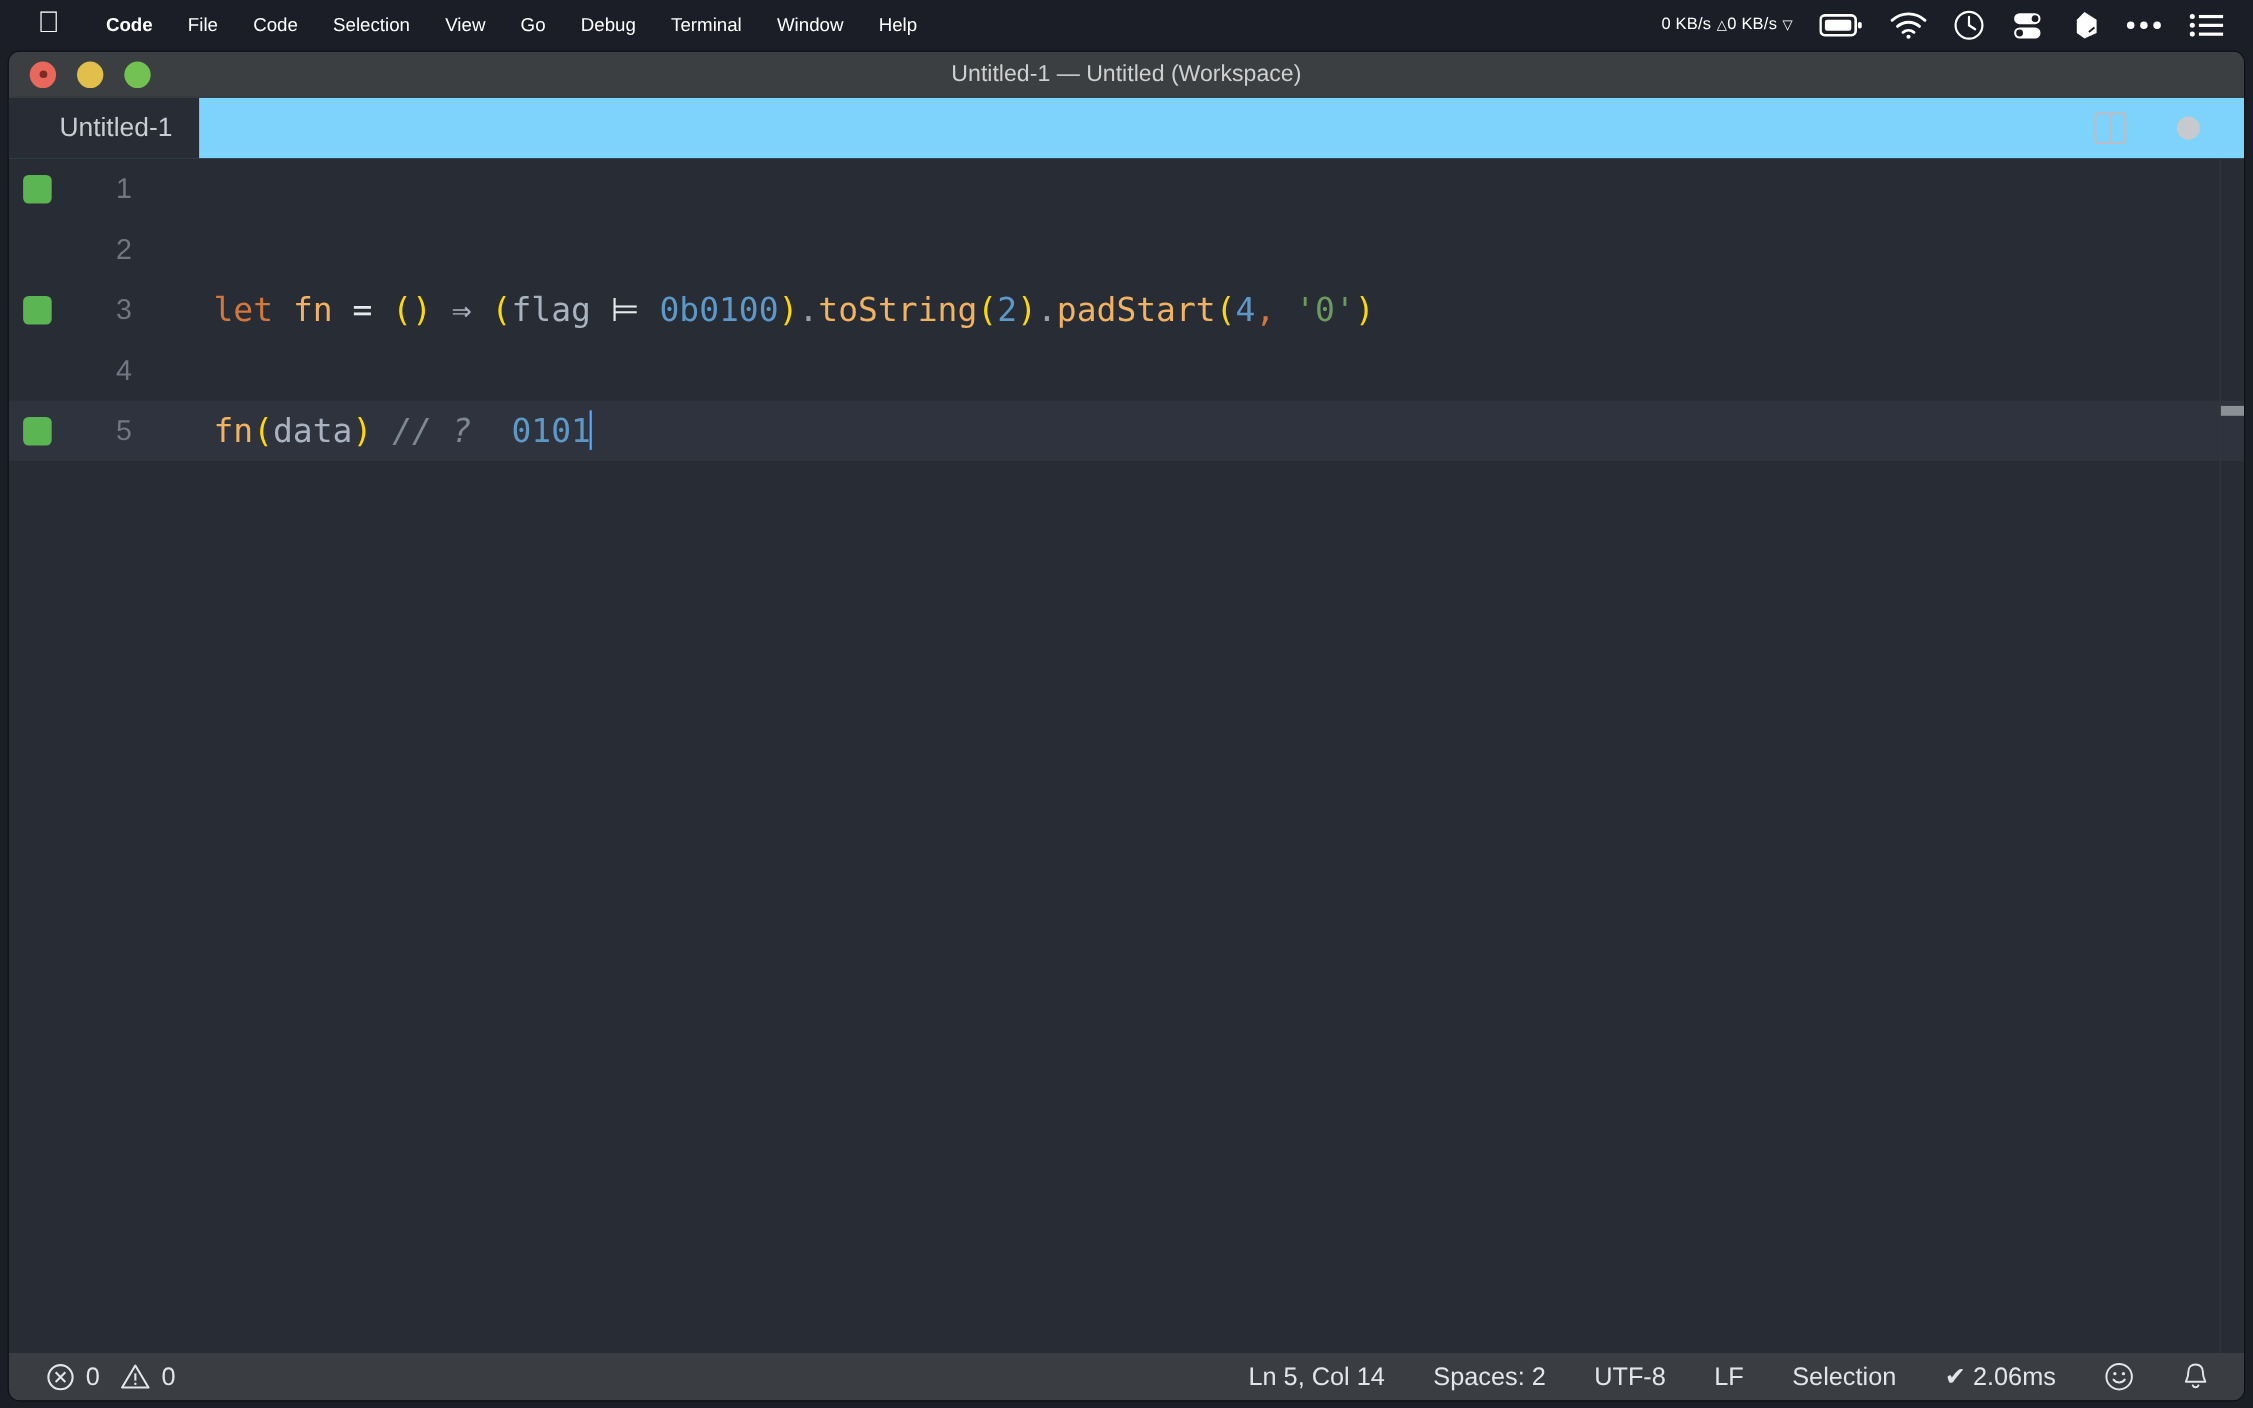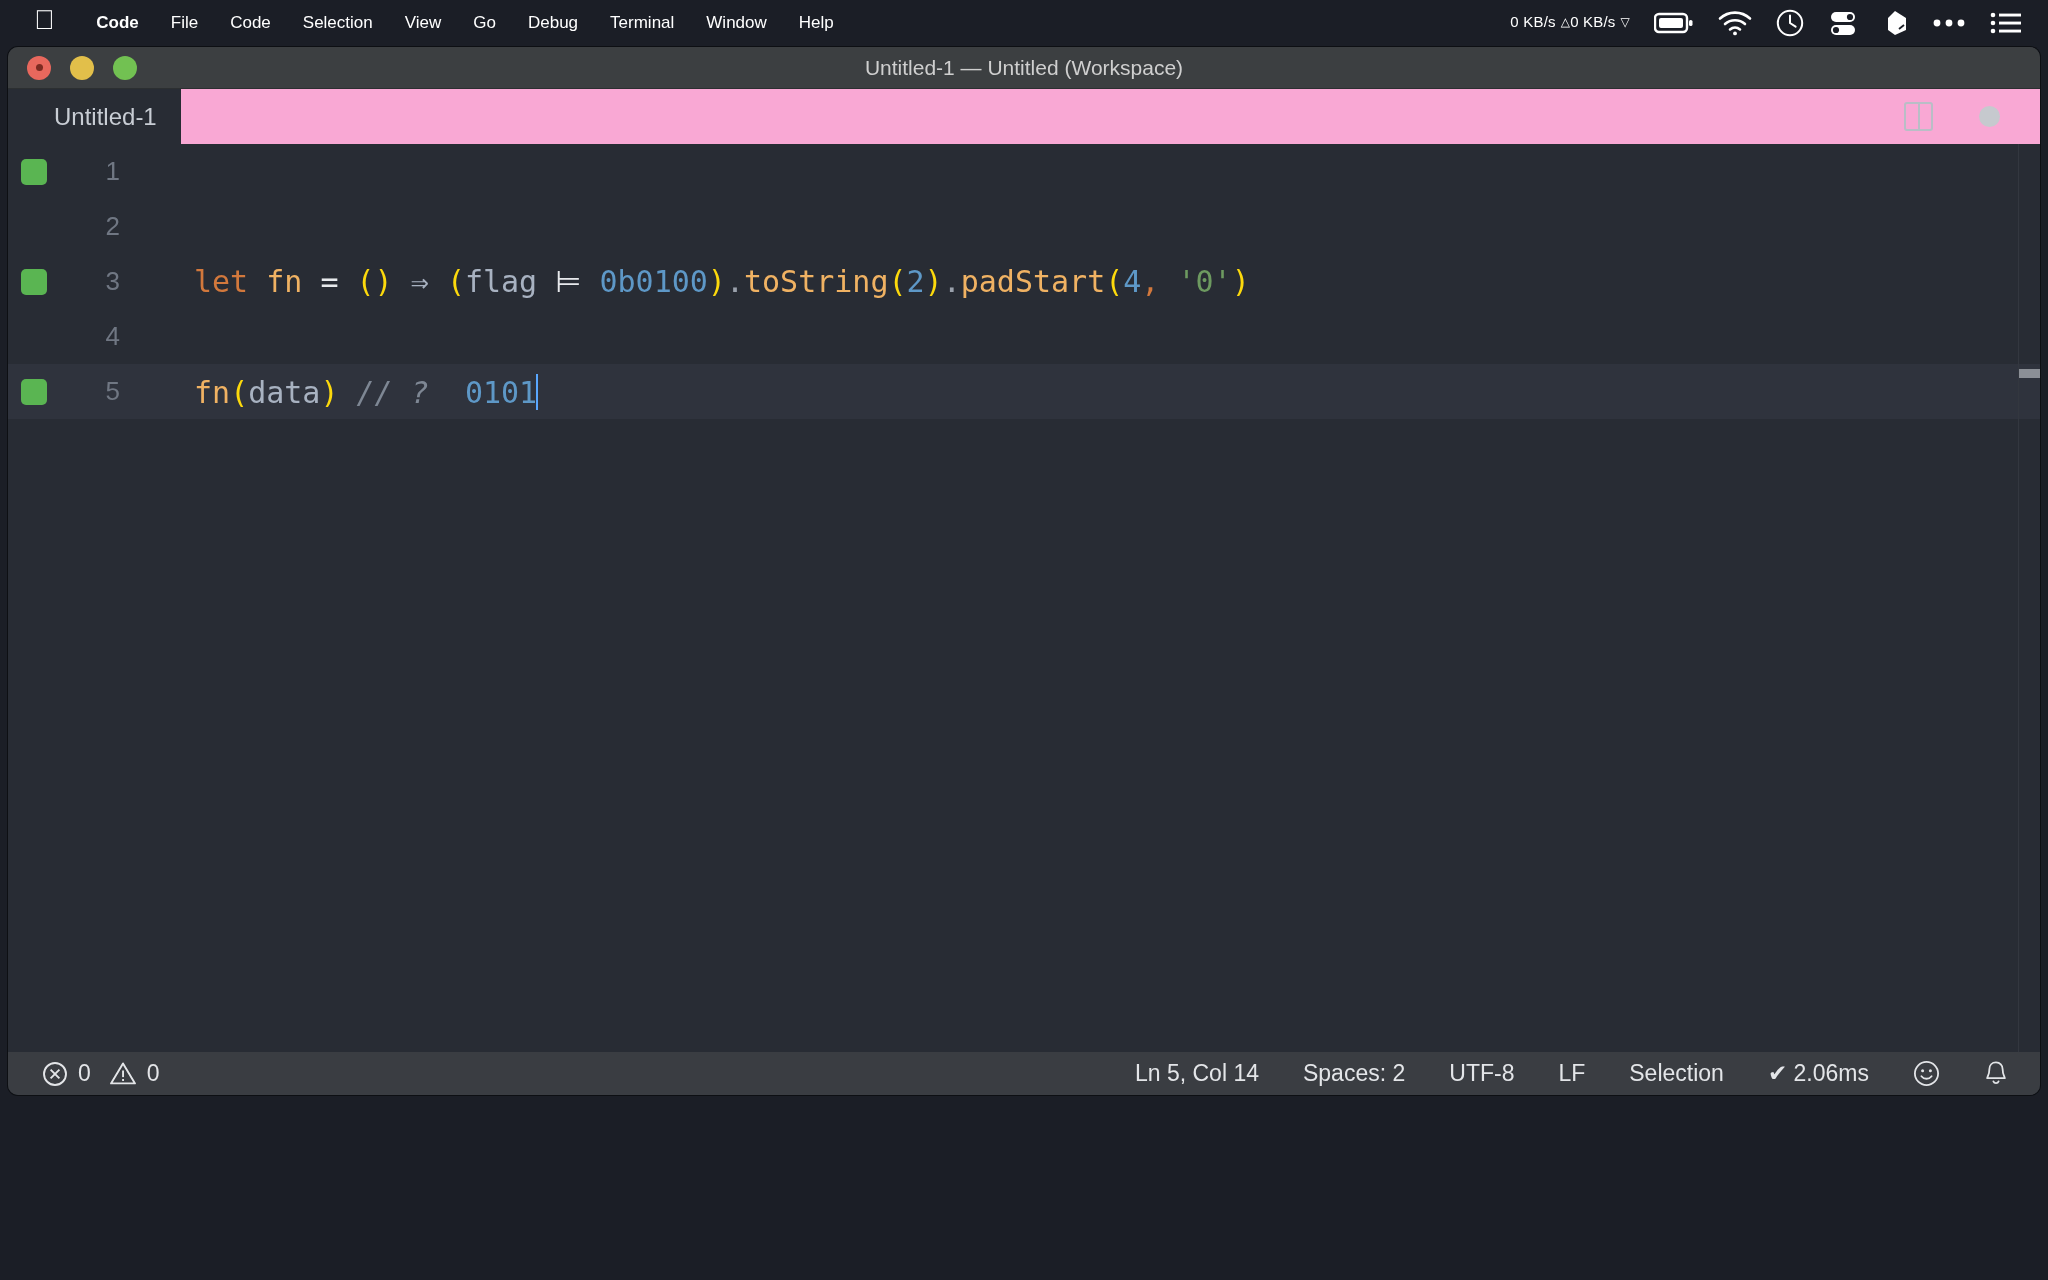--- a/index.html
+++ b/index.html
@@ -34,21 +34,21 @@
     display:flex; flex-direction:row; justify-content:center;
     font-size:15px; line-height:1.12; letter-spacing:.2px;
   }
   .netspeed div { display:flex; align-items:center; gap:5px; white-space:nowrap;}
   .tri { font-size:12px; display:inline-block; }
   .mb-icon { display:flex; align-items:center; justify-content:center; }
 
   
   #window {
     position:absolute; left:8px; top:47px;
-    width:2032px; height:1048px;
+    width:2032px; height:1226px;
     background:#282c34;
     border-radius:10px;
     overflow:hidden;
     box-shadow:0 0 0 1px #0d0f13;
   }
   #titlebar {
     height:42px; background:#3c3f41;
     display:flex; align-items:center; position:relative;
     border-bottom:1px solid #2c2f31;
   }
@@ -58,21 +58,21 @@
   .light.red::after { content:""; width:7px; height:7px; border-radius:50%; background:#7c2b22; }
   .light.yellow { background:#e2bf4a; }
   .light.green { background:#72c152; }
   #window-title {
     position:absolute; left:0; right:0; text-align:center;
     font-size:21px; color:#cfcfcf; pointer-events:none;
   }
 
   
   #tabrow {
-    height:55px; background:#f9a8d4;
+    height:55px; background:#7dd3fc;
     display:flex; align-items:center; position:relative;
   }
   #tab {
     height:55px; display:flex; align-items:center;
     padding:0 24px 0 46px; background:#282c34;
     font-size:24px; color:#c8cdd4;
   }
   #tab-actions {
     margin-left:auto; display:flex; align-items:center; gap:46px;
     padding-right:40px;

